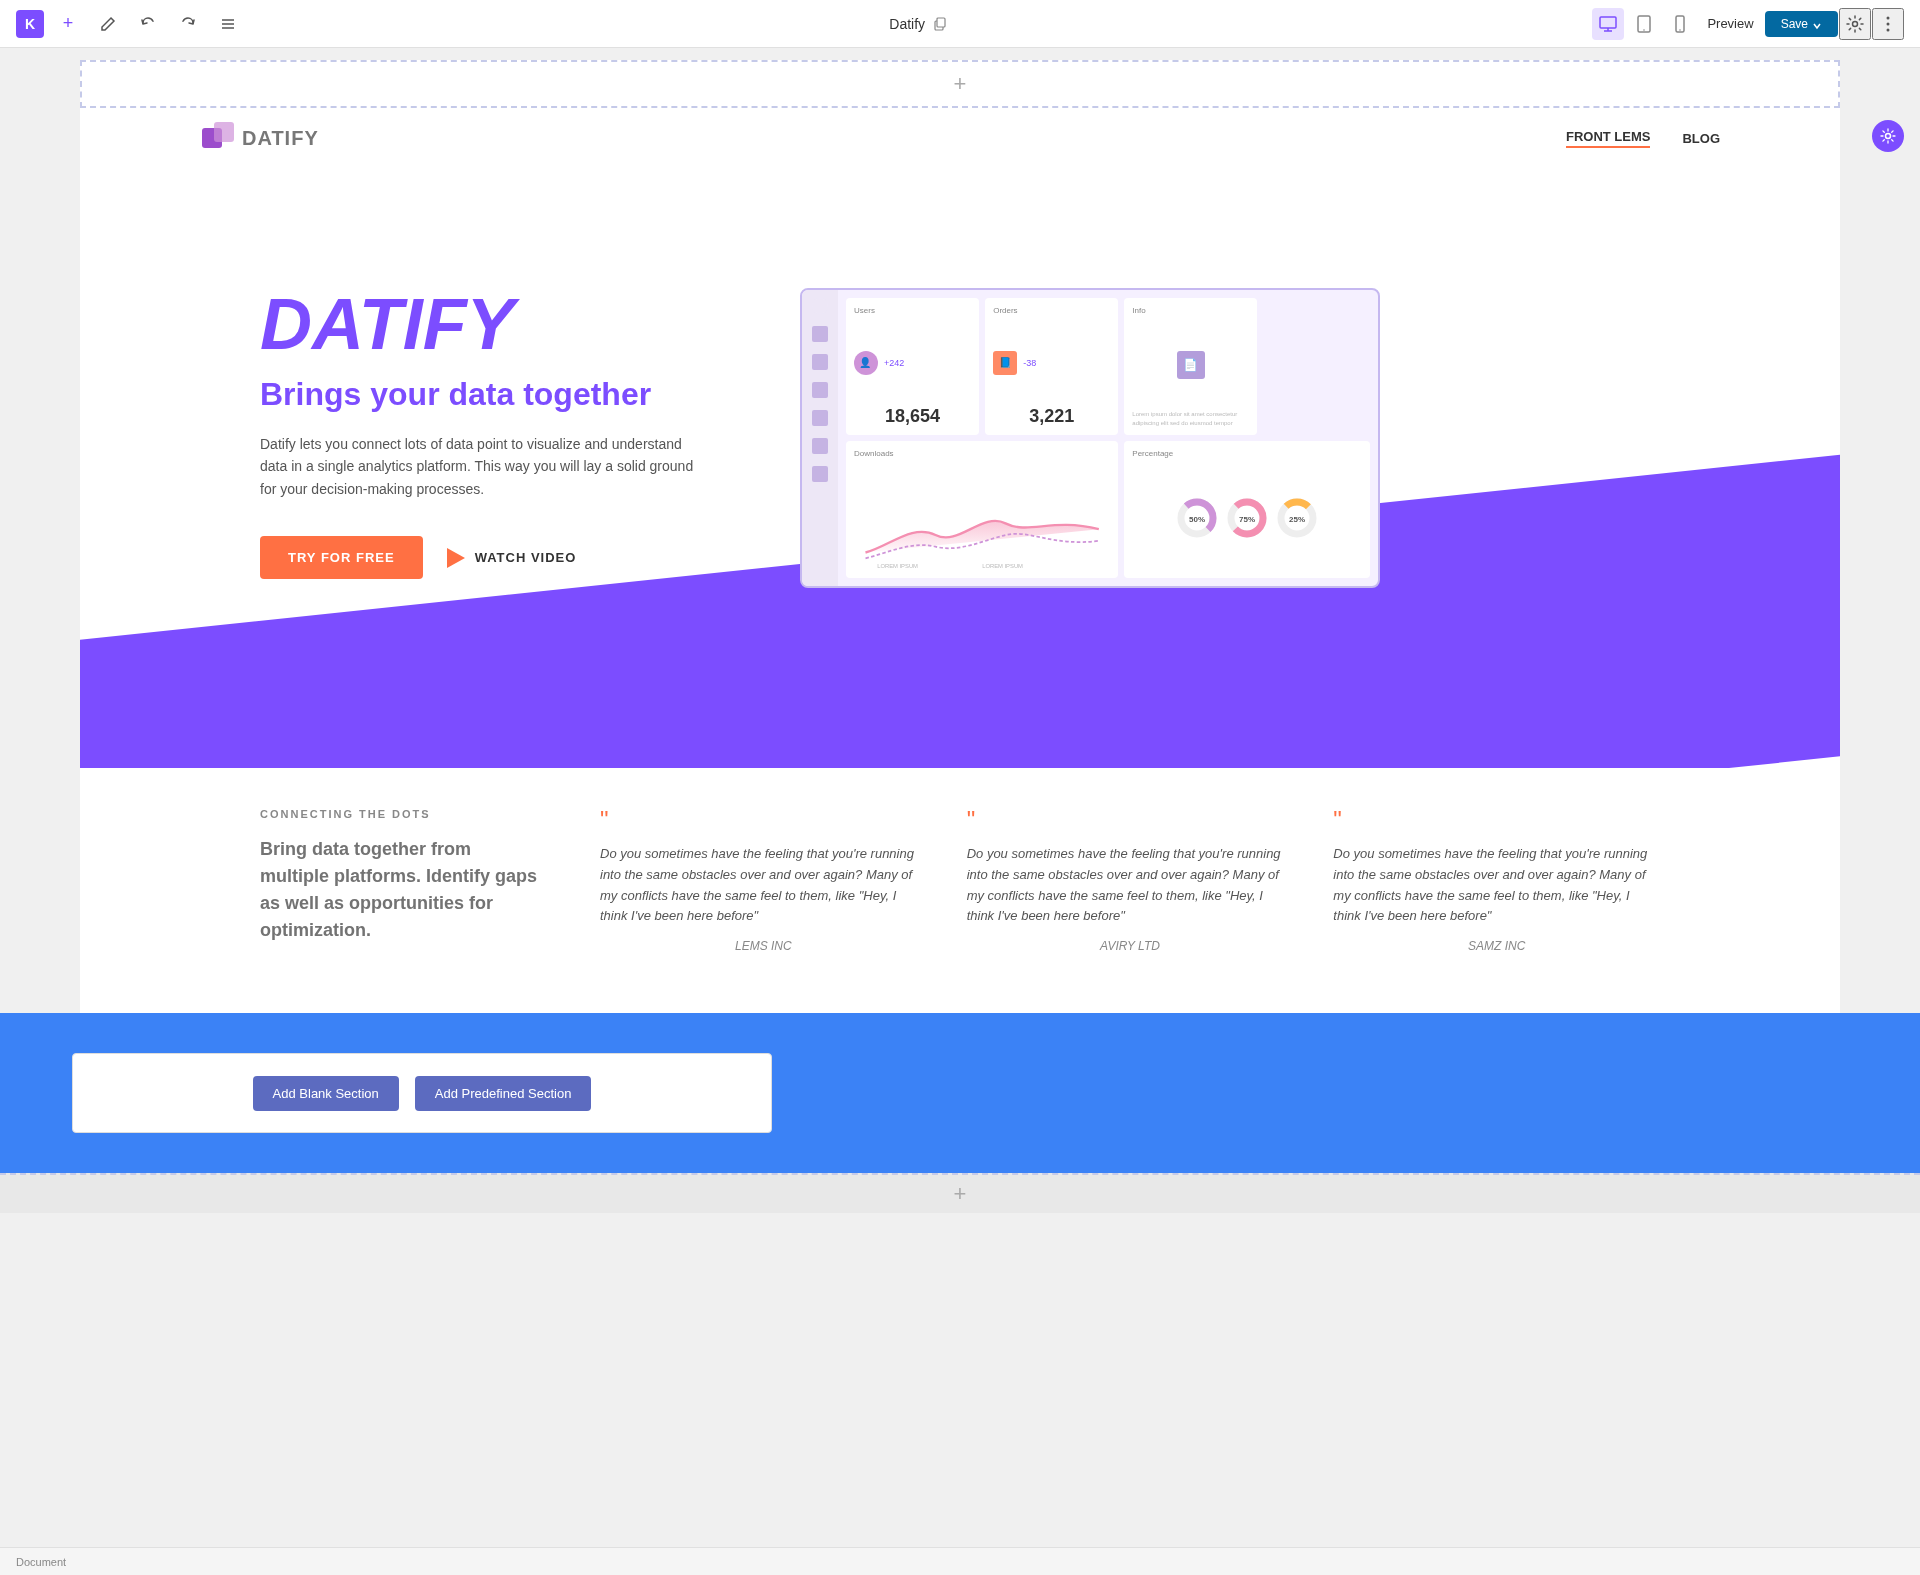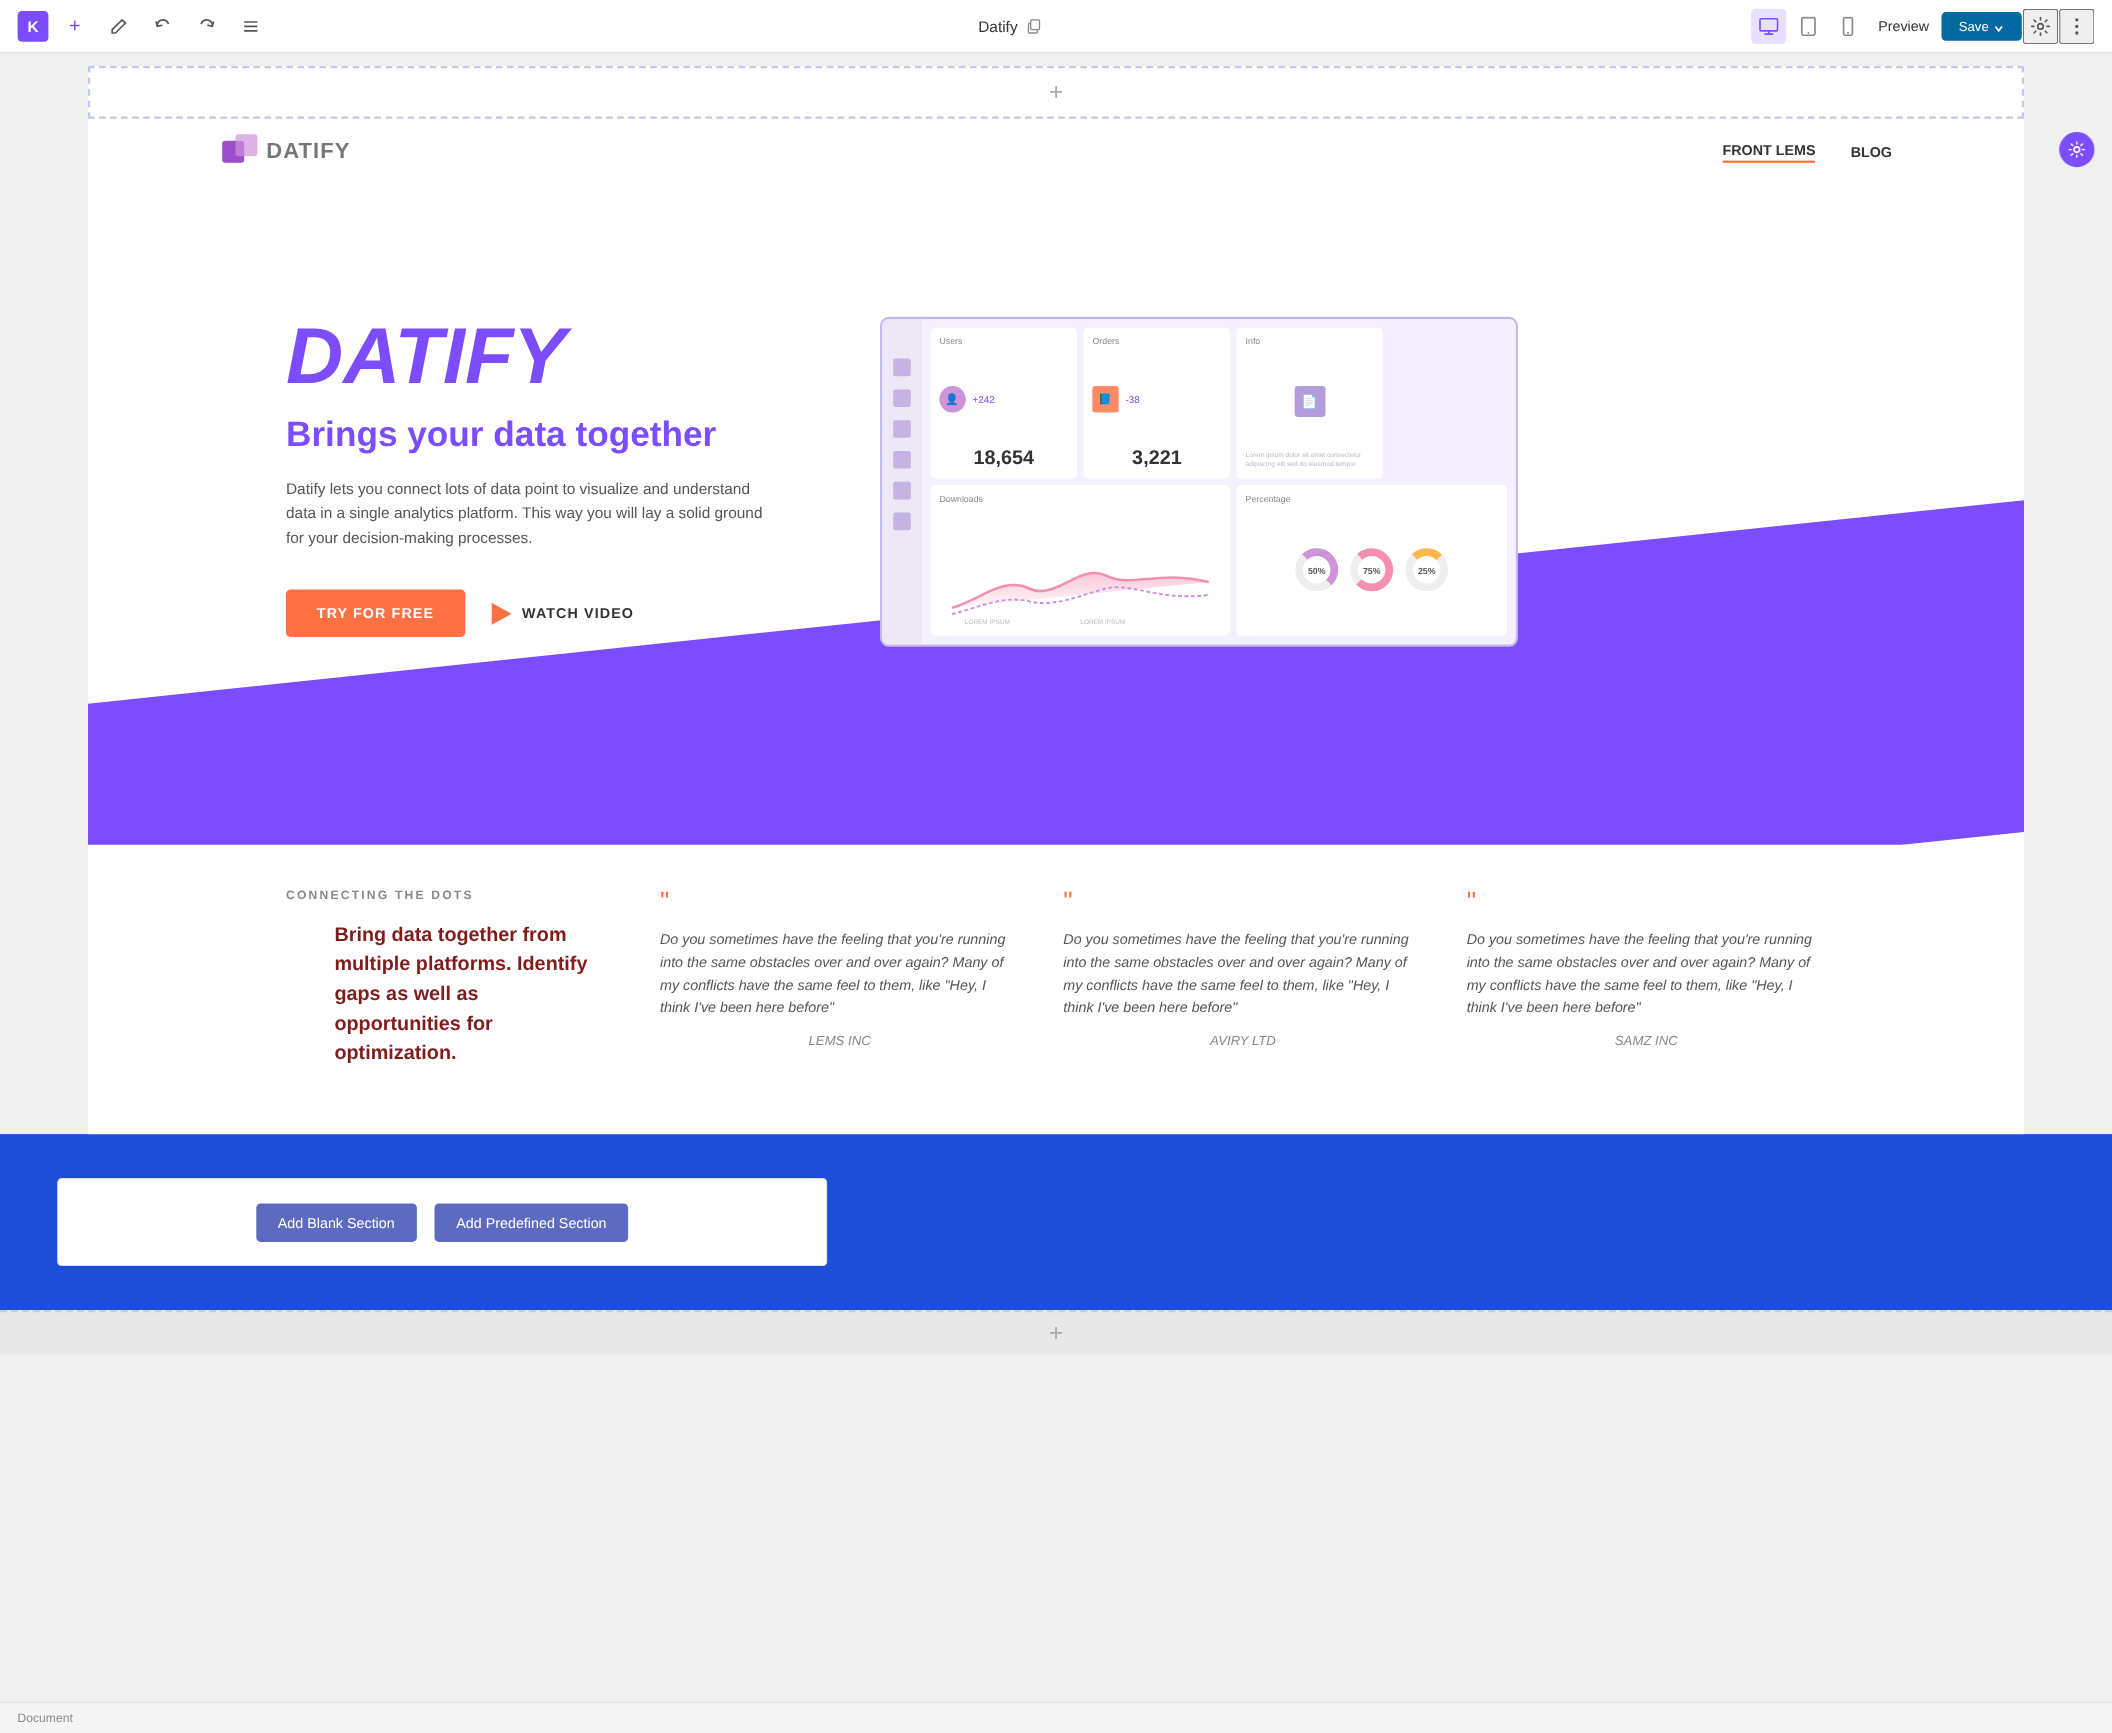--- a/index.html
+++ b/index.html
@@ -335,23 +335,22 @@
       font-size: 11px;
       font-weight: 700;
       color: #888;
       letter-spacing: 2px;
       text-transform: uppercase;
       margin-bottom: 16px;
     }
     .section-title {
       font-size: 18px;
       font-weight: 700;
-      color: #7f1d1d;
+      color: #737373;
       line-height: 1.5;
-      margin-left: 44px;
     }
     .testimonials-right {
       flex: 1;
       display: grid;
       grid-template-columns: 1fr 1fr 1fr;
       gap: 40px;
     }
     .testimonial-item {
       display: flex;
       flex-direction: column;
@@ -683,21 +682,21 @@
           <div class="testimonial-item">
             <div class="quote-icon">"</div>
             <div class="testimonial-text">Do you sometimes have the feeling that you're running into the same obstacles over and over again? Many of my conflicts have the same feel to them, like "Hey, I think I've been here before"</div>
             <div class="testimonial-company">SAMZ INC</div>
           </div>
         </div>
       </div>
 
     </div>
 
-    <div style="background:#1d4ed8; padding: 40px 52px;">
+    <div style="background:#3b82f6; padding: 40px 72px;">
       <div class="add-section-box">
         <button class="add-section-btn">Add Blank Section</button>
         <button class="add-section-btn">Add Predefined Section</button>
       </div>
     </div>
 
     <div style="background:#e8e8e8; border-top: 2px dashed #c5cae9; height:40px; display:flex; align-items:center; justify-content:center;">
       <button style="background:transparent; border:none; cursor:pointer; color:#aaa; font-size:22px;">+</button>
     </div>
 

